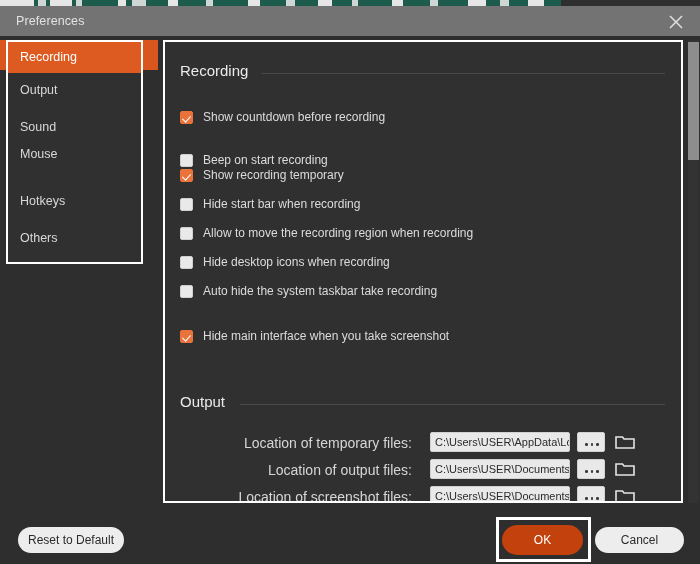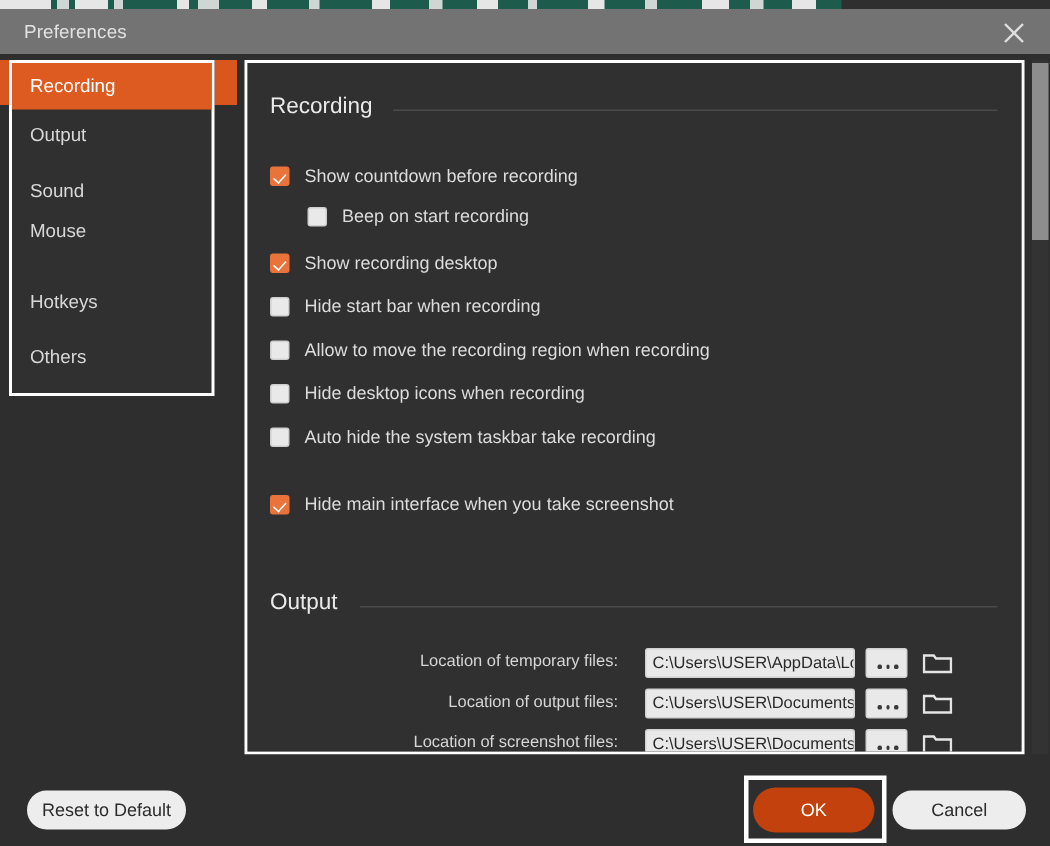--- a/index.html
+++ b/index.html
@@ -130,21 +130,21 @@
   .cb-label {
     position: absolute; left: 23px; top: 2px;
     font-size: 12px; color: #dcdcdc;
     white-space: nowrap;
   }
 
   
   .out-row { position: absolute; height: 22px; }
   .out-label {
     position: absolute; right: 0; top: 3px;
-    font-size: 11px; color: #d6d6d6;
+    font-size: 14px; color: #d6d6d6;
     white-space: nowrap;
   }
   .out-input {
     position: absolute; top: 0;
     width: 140px; height: 20px; box-sizing: border-box;
     background: #e9e9e9; border: 1px solid #d2d2d2;
     border-radius: 2px;
     font-size: 11px; color: #2a2a2a;
     padding: 0 4px; line-height: 18px;
     white-space: nowrap; overflow: hidden;
@@ -274,27 +274,27 @@
 
       <div class="section-head" style="left:15px; top:20px; width:485px;">
         <span class="s-label">Recording</span>
         <span class="s-rule" style="left:82px; width:403px;"></span>
       </div>
 
       <div class="cb-row" style="top:66px;">
         <span class="cb on"></span>
         <span class="cb-label">Show countdown before recording</span>
       </div>
-      <div class="cb-row" style="top:93px;margin-left:25px;">
+      <div class="cb-row" style="top:109px;">
         <span class="cb"></span>
         <span class="cb-label">Beep on start recording</span>
       </div>
       <div class="cb-row" style="top:124px;">
         <span class="cb on"></span>
-        <span class="cb-label">Show recording desktop</span>
+        <span class="cb-label">Show recording temporary</span>
       </div>
       <div class="cb-row" style="top:153px;">
         <span class="cb"></span>
         <span class="cb-label">Hide start bar when recording</span>
       </div>
       <div class="cb-row" style="top:182px;">
         <span class="cb"></span>
         <span class="cb-label">Allow to move the recording region when recording</span>
       </div>
       <div class="cb-row" style="top:211px;">

